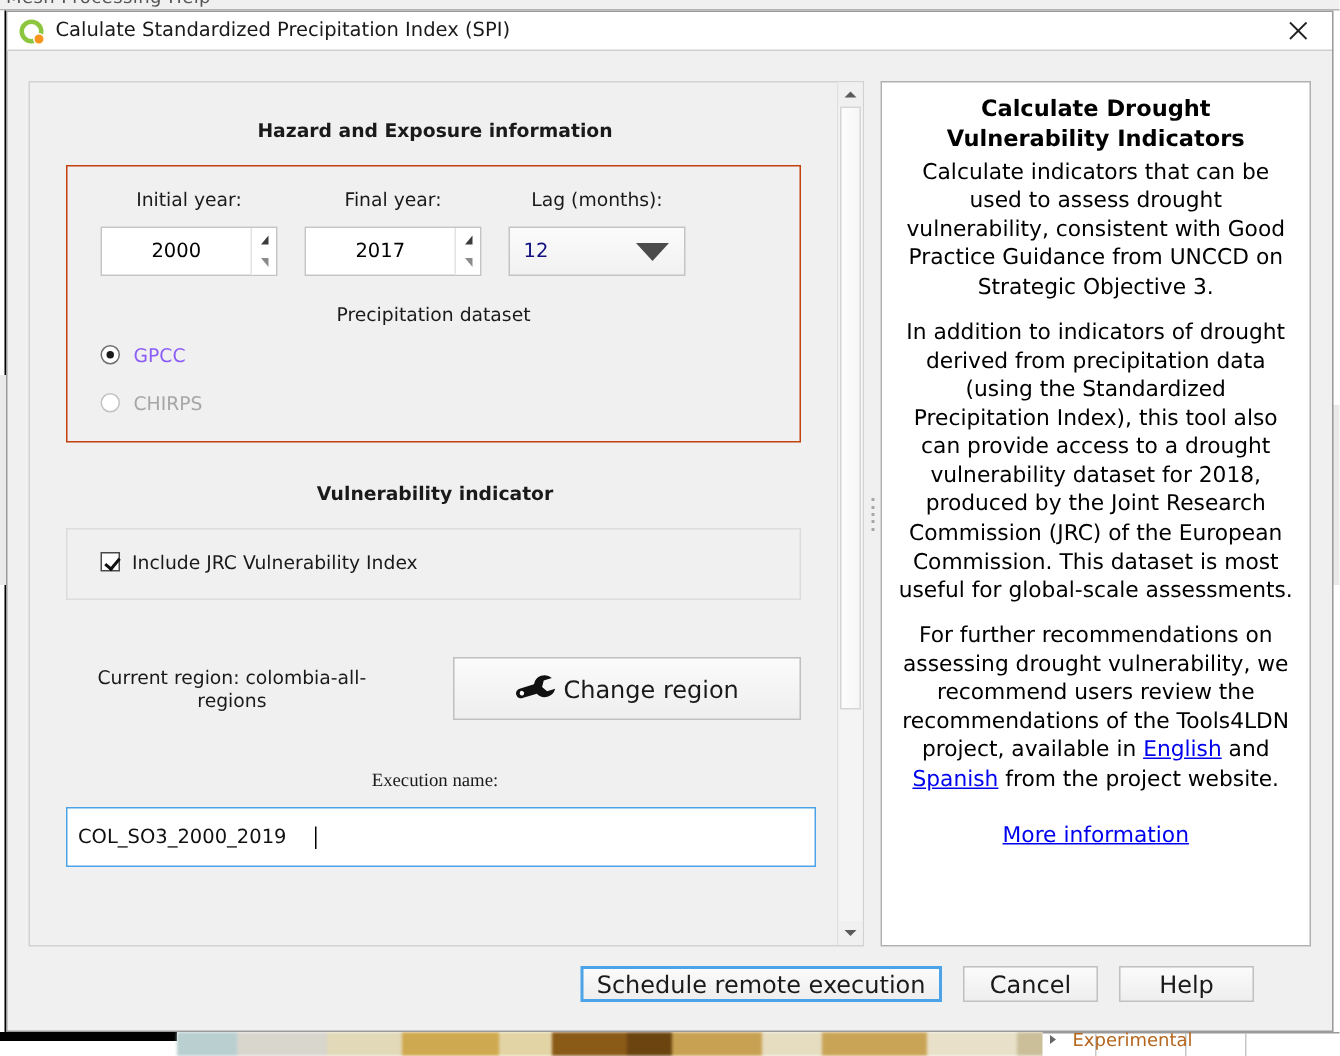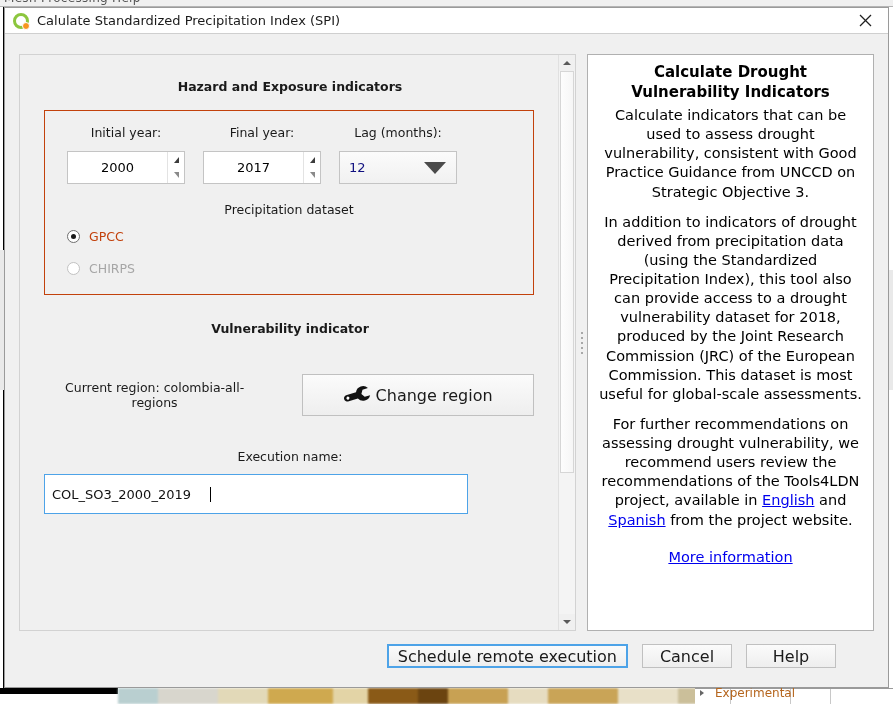--- a/index.html
+++ b/index.html
@@ -274,21 +274,21 @@
     width: 13px; height: 13px; border-radius: 50%;
     border: 1px solid #6f6f6f; background: #ffffff;
     position: relative; flex: 0 0 13px;
   }
   .radio.checked::after {
     content: ""; position: absolute;
     left: 3px; top: 3px; width: 5px; height: 5px;
     border-radius: 50%; background: #1a1a1a;
   }
   .radio.disabled { border-color: #c2c2c2; }
-  .radio-label { font-size: 12.5px; color: #c2410c; }
+  .radio-label { font-size: 12.5px; color: #8b5cf6; }
   .radio-label.disabled { color: #a6a6a6; }
 
   .checkbox-group {
     border: 1px solid #dcdcdc; background: #f0f0f0;
     padding: 14px 22px; height: 48px;
     display: flex; align-items: flex-start;
   }
   .checkbox-row { display: flex; align-items: center; gap: 8px; }
   .checkbox {
     width: 13px; height: 13px; flex: 0 0 13px;
@@ -318,23 +318,24 @@
   }
   .change-region-btn {
     width: 236px; height: 42px; margin-left: 37px;
     gap: 4px;
   }
   .wrench { width: 28px; height: 28px; flex: 0 0 28px; }
 
   .exec-label {
     font-size: 12.5px; color: #1a1a1a;
     margin: 33px 0 10px 2px;
+    font-family: Liberation Serif, serif;
   }
   .exec-input {
-    width: 424px; height: 40px;
+    width: 500px; height: 40px;
     background: #ffffff;
     border: 1px solid #4da3e8;
     display: flex; align-items: center;
     padding: 0 7px;
     gap: 18px;
   }
   .exec-input .txt { font-size: 13px; color: #101010; }
   .caret {
     display: inline-block; width: 1px; height: 15px;
     background: #000; margin-left: 1px;
@@ -392,21 +393,21 @@
         <line x1="12" y1="1" x2="1" y2="12" stroke="#202020" stroke-width="1.2"></line>
       </svg>
     </div>
   </div>
 
   <div class="dialog-body">
 
     <div class="scroll-area">
       <div class="scroll-content">
 
-        <div class="section-title">Hazard and Exposure indicators</div>
+        <div class="section-title">Hazard and Exposure information</div>
 
         <div class="groupbox">
           <div class="field-row">
 
             <div class="field">
               <div class="field-label">Initial year:</div>
               <div class="spinbox">
                 <div class="val">2000</div>
                 <div class="spin-btns">
                   <div>
@@ -452,20 +453,26 @@
           </div>
 
           <div class="radio-row" style="margin-bottom:0;">
             <span class="radio disabled"></span>
             <span class="radio-label disabled">CHIRPS</span>
           </div>
         </div>
 
         <div class="section-title" style="margin-top:26px;">Vulnerability indicator</div>
 
+        <div class="checkbox-group">
+          <div class="checkbox-row">
+            <span class="checkbox checked"></span>
+            <span class="checkbox-label">Include JRC Vulnerability Index</span>
+          </div>
+        </div>
 
         <div class="region-row">
           <span class="region-text">Current region: colombia-all-regions</span>
           <div class="btn change-region-btn">
             <span class="wrench">
               <svg width="28" height="28" viewBox="0 0 28 28">
                 <g transform="rotate(28 14 14)">
                   <path d="M19.5 3.2 a7.2 7.2 0 0 0 -8.6 9.3 L4.2 19.2 a3.3 3.3 0 1 0 4.6 4.6 l6.7 -6.7 a7.2 7.2 0 0 0 9.3 -8.6 l-4.0 4.0 -4.3 -1.0 -1.0 -4.3 z" fill="#111111"></path>
                   <circle cx="6.6" cy="21.5" r="1.5" fill="#ffffff"></circle>
                 </g>

